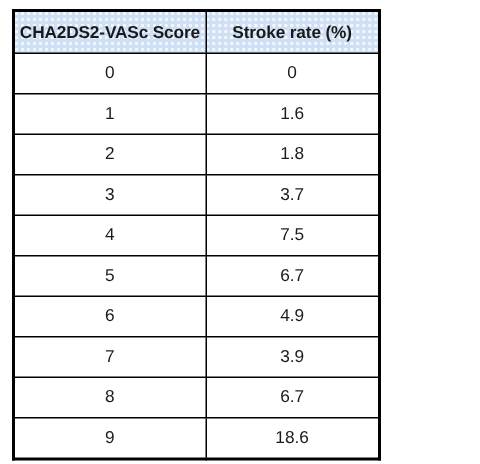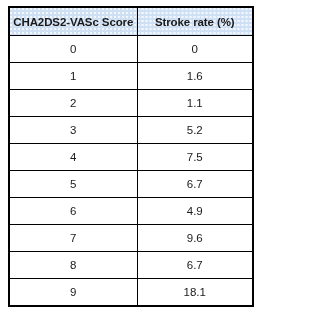--- a/index.html
+++ b/index.html
@@ -74,45 +74,45 @@
       <tr>
         <td>0</td>
         <td>0</td>
       </tr>
       <tr>
         <td>1</td>
         <td>1.6</td>
       </tr>
       <tr>
         <td>2</td>
-        <td>1.1</td>
+        <td>1.8</td>
       </tr>
       <tr>
         <td>3</td>
-        <td>5.2</td>
+        <td>3.7</td>
       </tr>
       <tr>
         <td>4</td>
         <td>7.5</td>
       </tr>
       <tr>
         <td>5</td>
         <td>6.7</td>
       </tr>
       <tr>
         <td>6</td>
         <td>4.9</td>
       </tr>
       <tr>
         <td>7</td>
-        <td>9.6</td>
+        <td>3.9</td>
       </tr>
       <tr>
         <td>8</td>
         <td>6.7</td>
       </tr>
       <tr>
         <td>9</td>
-        <td>18.1</td>
+        <td>18.6</td>
       </tr>
     </tbody>
   </table>
 </div>
 
 </body></html>

